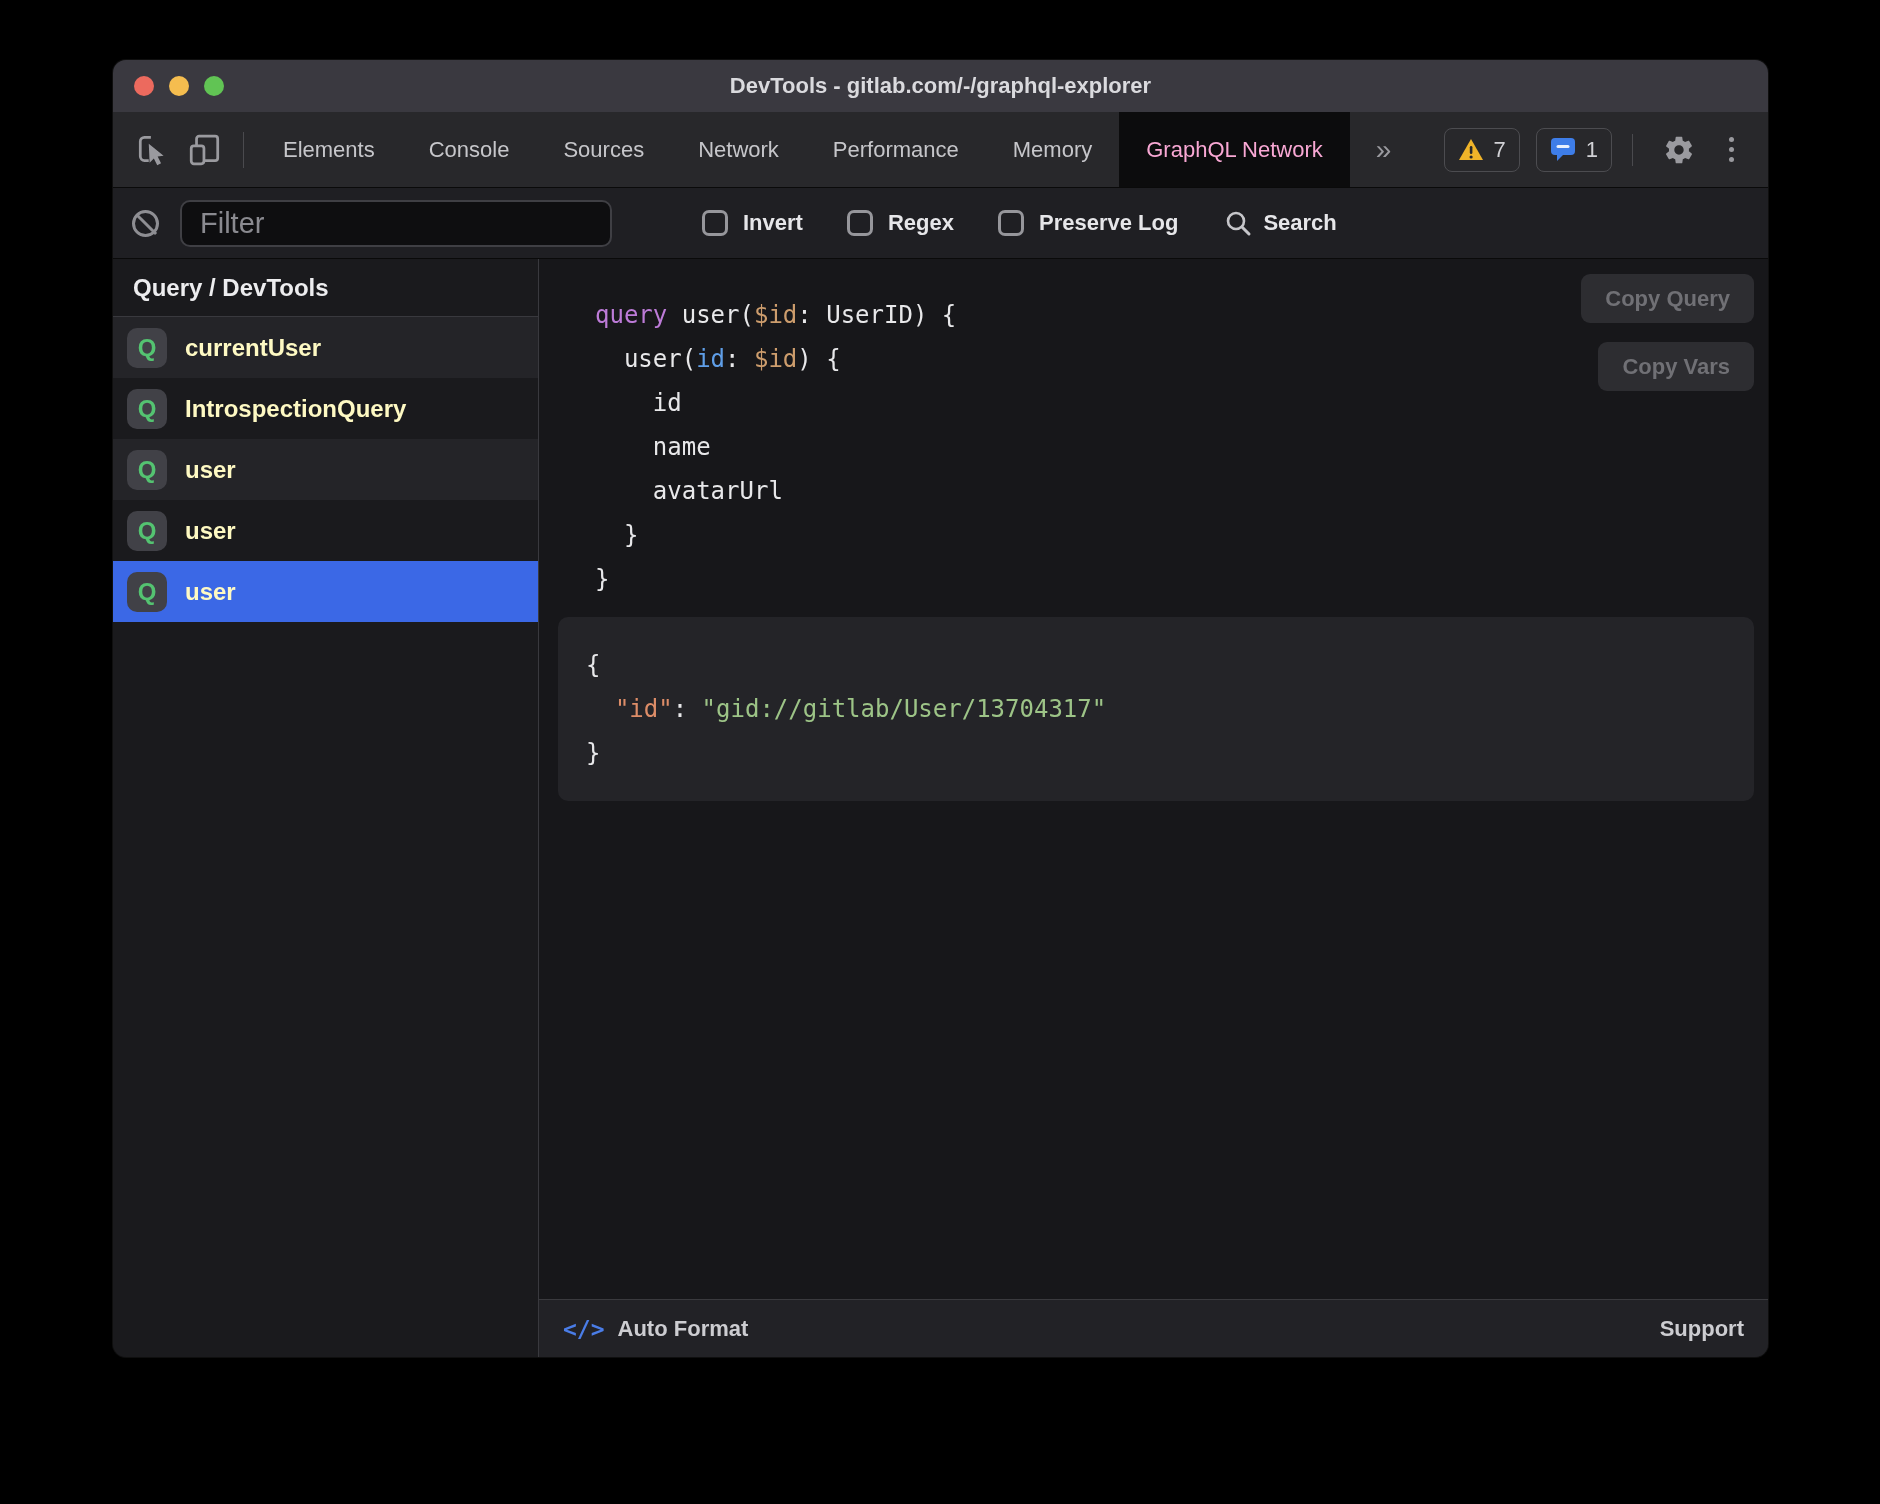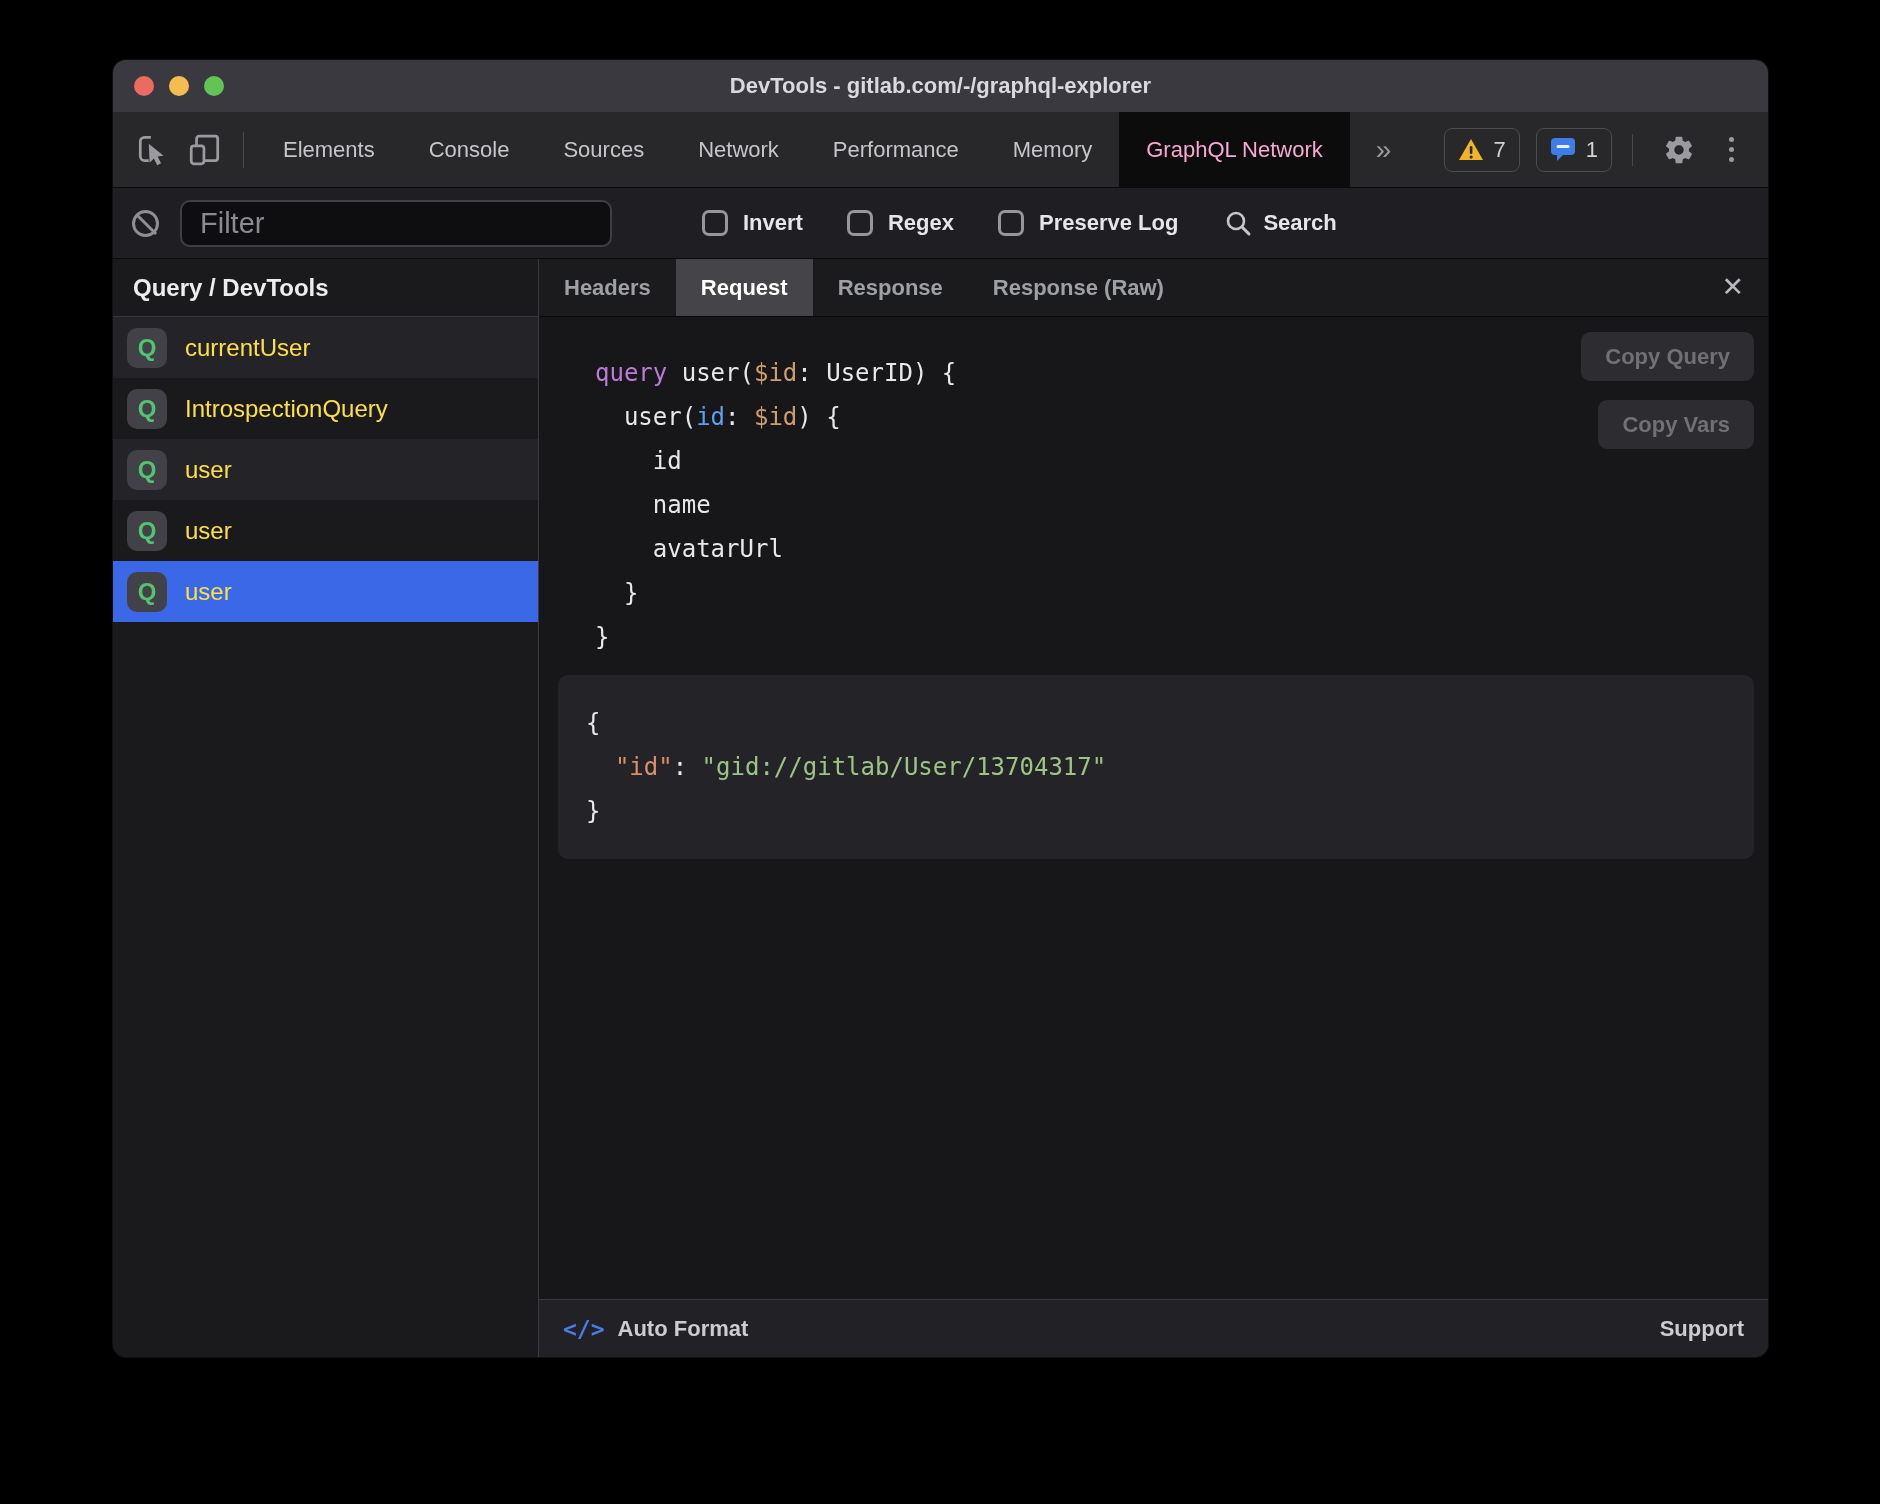--- a/index.html
+++ b/index.html
@@ -54,21 +54,21 @@
   .sidebar{width:426px;flex:0 0 auto;background:#1A1A1D;border-right:1px solid #39393E;display:flex;flex-direction:column;}
   .sidebar-header{height:58px;display:flex;align-items:center;padding-left:20px;font-size:24px;font-weight:700;
     color:#EDEDEF;border-bottom:1px solid #39393E;flex:0 0 auto;}
   .query-list{flex:1;}
   .query-item{height:61px;display:flex;align-items:center;padding-left:14px;gap:18px;}
   .query-item:nth-child(odd){background:#242428;}
   .query-item:nth-child(even){background:#1A1A1D;}
   .query-item.selected{background:var(--selection);}
   .q-badge{width:40px;height:40px;border-radius:10px;background:#414147;display:flex;align-items:center;
     justify-content:center;font-size:24px;font-weight:800;color:var(--qgreen);flex:0 0 auto;}
-  .query-label{font-size:24px;font-weight:400;color:#fde047;}
+  .query-label{font-size:24px;font-weight:700;color:#fef9c3;}
 
   
   .detail{flex:1;display:flex;flex-direction:column;min-width:0;background:#17171A;}
   .detail-tabs{height:58px;background:#1B1B1E;display:flex;align-items:center;border-bottom:1px solid #0A0A0A;flex:0 0 auto;}
   .detail-tab{height:100%;display:flex;align-items:center;padding:0 25px;font-size:22px;font-weight:600;color:#9EA0A4;white-space:nowrap;}
   .detail-tab.active{background:#454549;color:#FFFFFF;}
   .close-btn{margin-left:auto;margin-right:24px;font-size:27px;color:#B9B9BD;line-height:1;}
 
   .request-pane{flex:1;position:relative;padding:34px 14px 0 19px;overflow:hidden;}
   .code{font-family:"DejaVu Sans Mono","Liberation Mono",monospace;font-size:24px;line-height:44px;color:#E8E8EA;white-space:pre;}
@@ -214,29 +214,20 @@
         </div>
           <div class="query-item selected">
           <span class="q-badge">Q</span>
           <span class="query-label">user</span>
         </div>
         </div>
     </div>
 
     <div class="detail">
 
-      <div class="detail-tabs">
-        <div style="display:flex;height:100%;">
-            <div class="detail-tab">Headers</div>
-            <div class="detail-tab active">Request</div>
-            <div class="detail-tab">Response</div>
-            <div class="detail-tab">Response (Raw)</div>
-          </div>
-        <span class="close-btn">✕</span>
-      </div>
 
       <div class="request-pane">
         <div class="code query-code"><div class="code-line"><span class="tk-kw">query</span><span class="tk-p"> user(</span><span class="tk-var">$id</span><span class="tk-p">: UserID) {</span></div><div class="code-line"><span class="tk-p">  user(</span><span class="tk-attr">id</span><span class="tk-p">: </span><span class="tk-var">$id</span><span class="tk-p">) {</span></div><div class="code-line"><span class="tk-p">    id</span></div><div class="code-line"><span class="tk-p">    name</span></div><div class="code-line"><span class="tk-p">    avatarUrl</span></div><div class="code-line"><span class="tk-p">  }</span></div><div class="code-line"><span class="tk-p">}</span></div></div>
         <div class="code vars-block"><div class="code-line"><span class="tk-p">{</span></div><div class="code-line"><span class="tk-p">  </span><span class="tk-key">"id"</span><span class="tk-p">: </span><span class="tk-str">"gid://gitlab/User/13704317"</span></div><div class="code-line"><span class="tk-p">}</span></div></div>
 
         <div class="copy-stack">
           <button class="copy-btn">Copy Query</button>
           <button class="copy-btn">Copy Vars</button>
         </div>
       </div>

